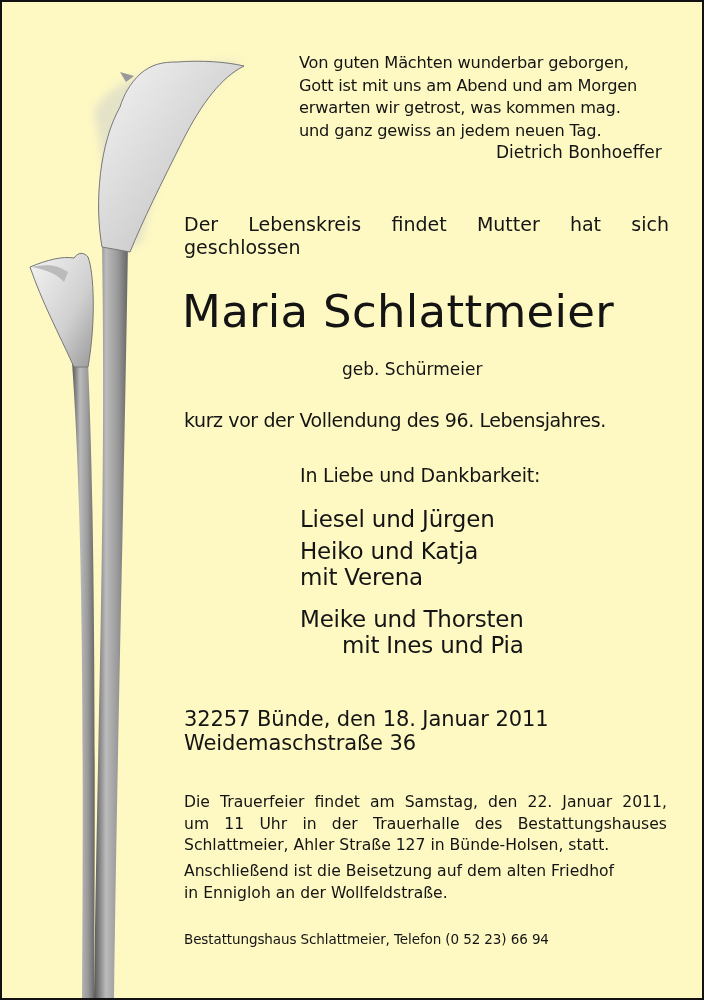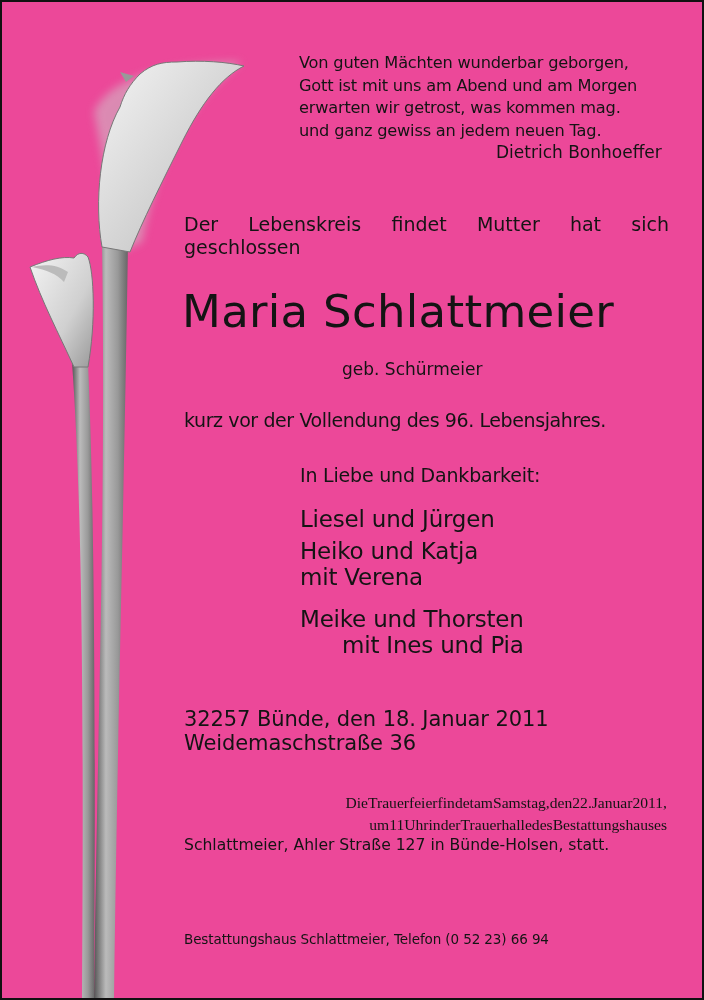--- a/index.html
+++ b/index.html
@@ -1,32 +1,32 @@
 <!DOCTYPE html>
 <html><head>
 <meta charset="utf-8">
 <style>
   html, body { margin:0; padding:0; background:#ffffff; }
   body { width:704px; height:1000px; position:relative; overflow:hidden; font-family:"DejaVu Sans", sans-serif; color:#141414; }
-  .frame { position:absolute; left:0; top:0; width:700px; height:996px; border:2px solid #111; background:#ec4899; }
+  .frame { position:absolute; left:0; top:0; width:700px; height:996px; border:2px solid #111; background:#fef9c3; }
   .flower { position:absolute; left:0; top:0; width:260px; height:996px; }
   .t { position:absolute; white-space:nowrap; }
   .quote { left:297px; top:50px; font-size:16.2px; line-height:22.6px; letter-spacing:-0.2px; }
   .quote div { white-space:nowrap; }
   .author { position:absolute; left:494px; top:140px; font-size:17px; }
   .intro { left:182px; top:211px; width:485px; font-size:19px; line-height:23px; white-space:normal; }
   .intro .l1 { display:flex; justify-content:space-between; }
   .name { left:180px; top:283px; font-size:45px; letter-spacing:0.3px; font-weight:normal; }
   .birth { left:340px; top:357px; font-size:17px; }
   .age { left:182px; top:407px; font-size:19px; letter-spacing:-0.4px; }
   .thanks { left:298px; top:462px; font-size:19px; letter-spacing:-0.2px; }
   .fam { left:298px; font-size:23px; line-height:26px; letter-spacing:-0.2px; }
   .addr { left:182px; top:705px; font-size:21px; line-height:24px; letter-spacing:-0.1px; }
   .ceremony { left:182px; top:790px; width:483px; font-size:15.6px; line-height:21.5px; white-space:normal; }
-  .just { display:flex; justify-content:flex-end;font-family:Liberation Serif, serif; }
+  .just { display:flex; justify-content:space-between; }
   .burial { left:182px; top:859px; font-size:15.6px; line-height:21.5px; }
   .footer { left:182px; top:929px; font-size:13.5px; letter-spacing:-0.1px; }
 </style>
 </head>
 <body>
 
 <div class="frame">
 
   <svg class="flower" viewBox="0 0 260 996" xmlns="http://www.w3.org/2000/svg">
     <defs>
@@ -120,15 +120,19 @@
       <span>Uhr</span>
       <span>in</span>
       <span>der</span>
       <span>Trauerhalle</span>
       <span>des</span>
       <span>Bestattungshauses</span>
     </div>
     <div>Schlattmeier, Ahler Straße 127 in Bünde-Holsen, statt.</div>
   </div>
 
+  <div class="t burial">
+    <div>Anschließend ist die Beisetzung auf dem alten Friedhof</div>
+    <div>in Ennigloh an der Wollfeldstraße.</div>
+  </div>
 
   <div class="t footer">Bestattungshaus Schlattmeier, Telefon (0 52 23) 66 94</div>
 </div>
 
 </body></html>

